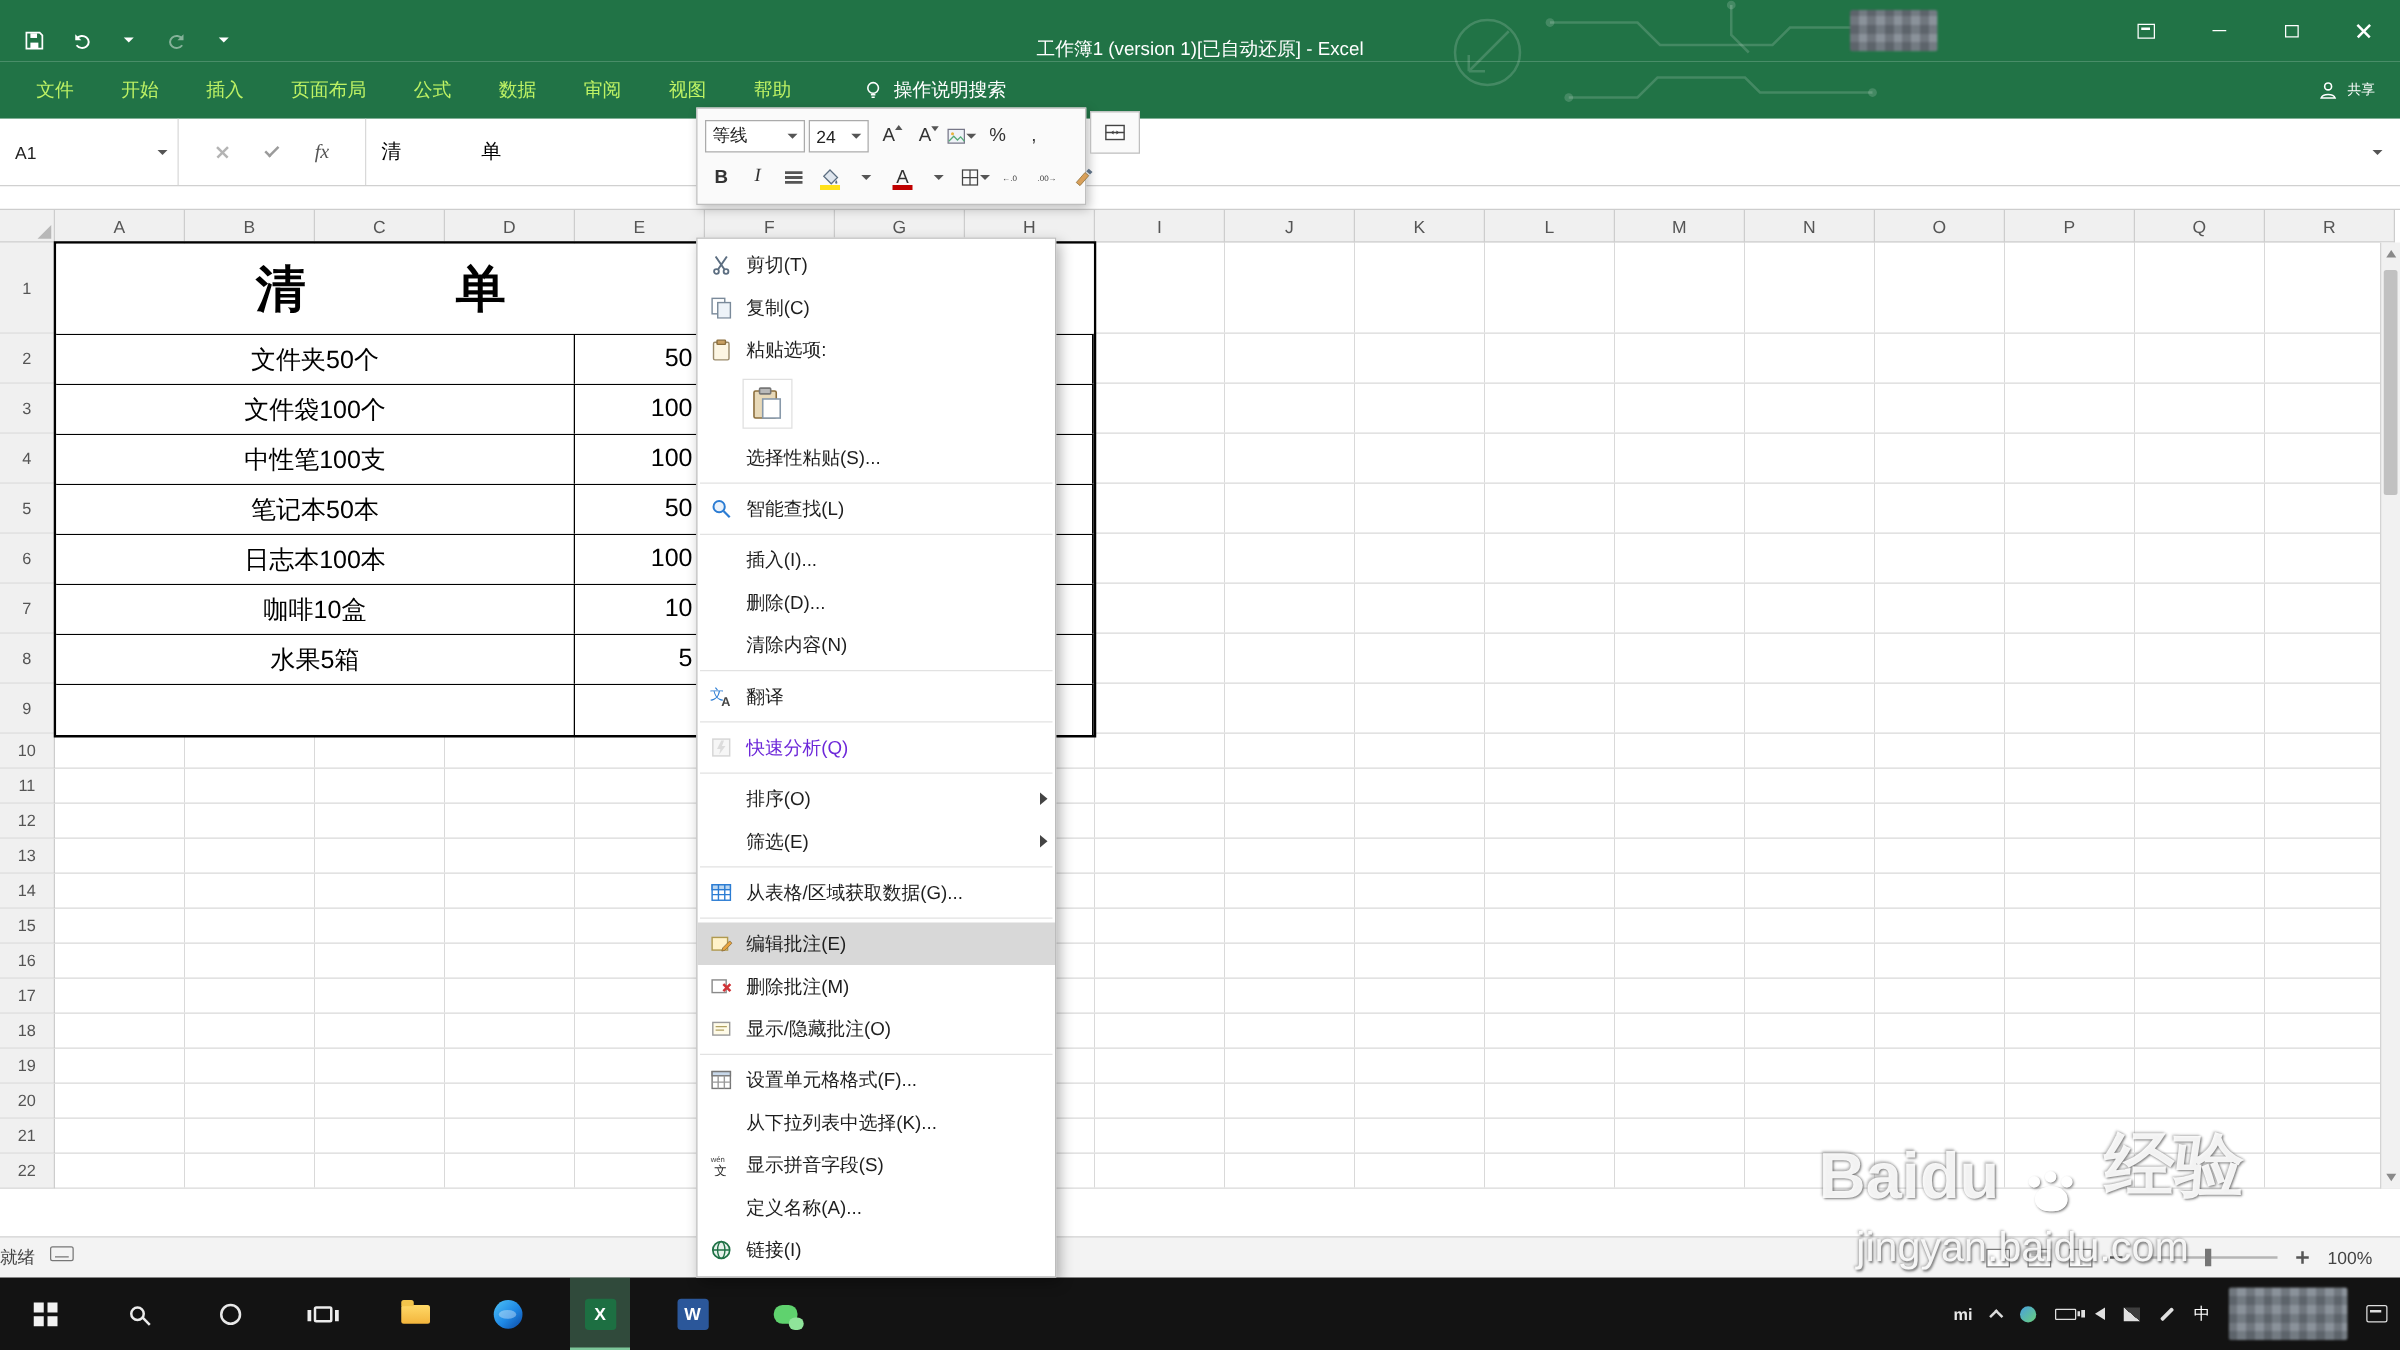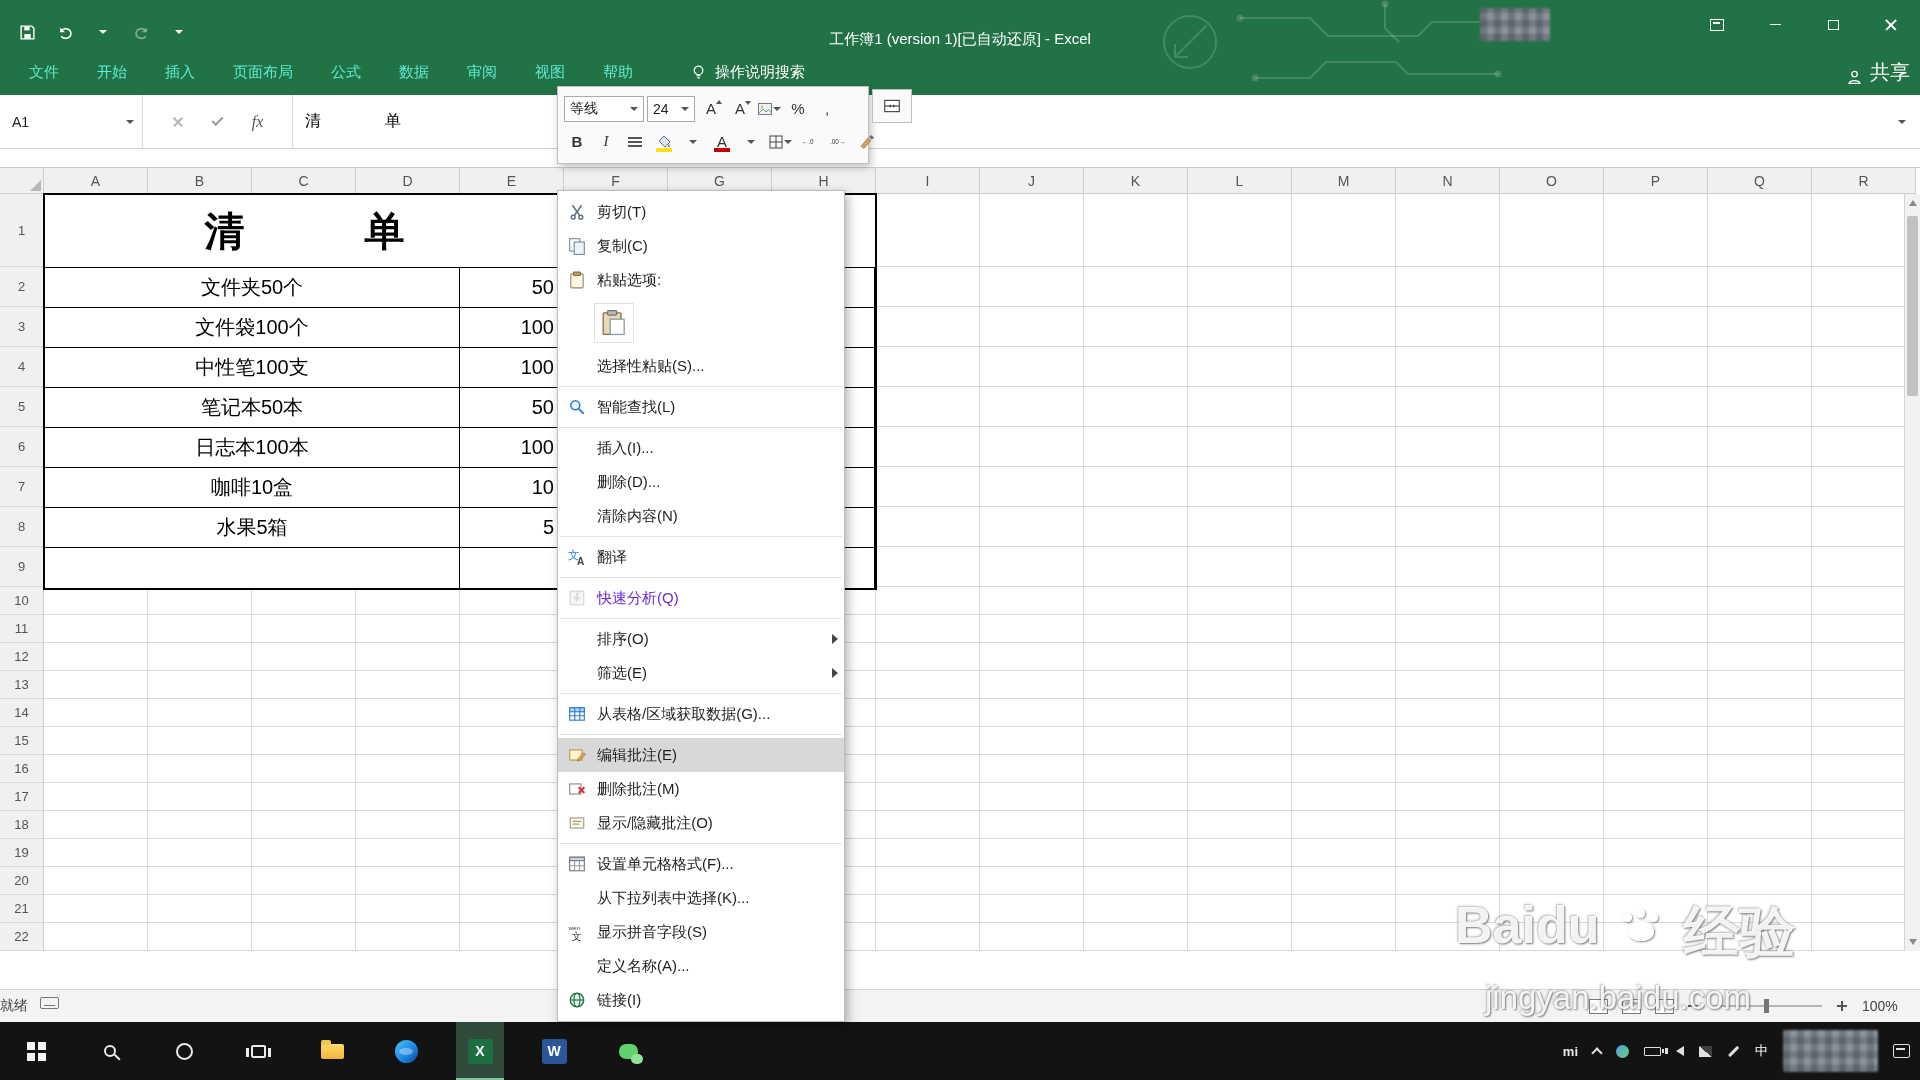--- a/index.html
+++ b/index.html
@@ -24,24 +24,24 @@
   .closex{position:relative;width:14px;height:14px}
   .closex::before,.closex::after{content:'';position:absolute;left:0;top:6px;width:14px;height:1.6px;background:#fff}
   .closex::before{transform:rotate(45deg)}
   .closex::after{transform:rotate(-45deg)}
 
   .circuit{position:absolute;left:1145px;top:0;width:420px;height:95px;z-index:3;pointer-events:none}
 
   
   .tabrow{position:absolute;left:0;top:49px;width:100%;height:46px;background:#217346;display:flex;align-items:center;color:#fff;z-index:2}
   .rtabs{display:flex;height:100%;padding-left:10px}
-  .rtab{padding:0 19px;height:100%;display:flex;align-items:center;font-size:15px;color:#5eead4;cursor:default}
+  .rtab{padding:0 19px;height:100%;display:flex;align-items:center;font-size:15px;color:#bef264;cursor:default}
   .tellme{display:flex;align-items:center;gap:8px;margin-left:38px;font-size:15px}
   .tellme .ic{width:17px;height:17px}
-  .share{display:flex;align-items:flex-end;gap:7px;margin-left:auto;margin-right:10px;font-size:20px}
+  .share{display:flex;align-items:flex-start;gap:7px;margin-left:auto;margin-right:20px;font-size:11px}
   .share .ic{width:17px;height:17px}
 
   
   .formulabar{position:absolute;left:0;top:95px;width:100%;height:54px;background:#fff;border-bottom:1px solid #d0d0d0;display:flex;align-items:stretch;z-index:2}
   .namebox{width:143px;border-right:1px solid #d9d9d9;display:flex;align-items:center;padding:0 8px 0 12px;font-size:14px;color:#222}
   .namebox .caret{margin-left:auto}
   .fbtns{width:150px;border-right:1px solid #d9d9d9;display:flex;align-items:center;justify-content:space-evenly}
   .fb-x{position:relative;width:12px;height:12px;opacity:.55}
   .fb-x::before,.fb-x::after{content:'';position:absolute;left:0;top:5px;width:12px;height:1.6px;background:#777}
   .fb-x::before{transform:rotate(45deg)}.fb-x::after{transform:rotate(-45deg)}
@@ -181,21 +181,21 @@
   .tri-dn{width:0;height:0;border-left:3.5px solid transparent;border-right:3.5px solid transparent;border-top:4px solid #555;position:absolute;top:5px;right:2px}
   .alines{width:14px;height:10px;background:repeating-linear-gradient(0deg,#555 0 2px,transparent 2px 4px)}
   .colorbar{position:absolute;left:5px;bottom:3px;width:16px;height:3.5px}
   .colorbar.yellow{background:#ffe11a}
   .colorbar.red{background:#c00000}
   .mtb-merge{position:absolute;right:-44px;top:2px;width:40px;height:34px;background:#fafafa;border:1px solid #bfbfbf;display:flex;align-items:center;justify-content:center}
   .mtb-merge .ic{width:18px;height:18px}
 
   
   .watermark{position:absolute;left:1455px;top:895px;z-index:40;opacity:.95;pointer-events:none}
-  .wm-line1{display:flex;align-items:flex-start;gap:22px;color:rgba(255,255,255,.92);text-shadow:1px 1px 2px rgba(90,90,90,.85),-1px -1px 2px rgba(120,120,120,.5)}
+  .wm-line1{display:flex;align-items:flex-end;gap:22px;color:rgba(255,255,255,.92);text-shadow:1px 1px 2px rgba(90,90,90,.85),-1px -1px 2px rgba(120,120,120,.5)}
   .wm-brand{font-size:52px;font-weight:bold}
   .wm-brand2{font-size:56px;font-weight:bold}
   .paw{position:relative;width:40px;height:34px;margin-top:14px}
   .paw-pad{position:absolute;left:7px;top:12px;width:26px;height:20px;border-radius:50% 50% 45% 45%;background:rgba(255,255,255,.92);box-shadow:1px 1px 2px rgba(90,90,90,.8)}
   .paw-toe{position:absolute;width:9px;height:9px;border-radius:50%;background:rgba(255,255,255,.92);box-shadow:1px 1px 2px rgba(90,90,90,.8)}
   .paw-toe.t1{left:2px;top:4px}.paw-toe.t2{left:15px;top:0}.paw-toe.t3{left:28px;top:4px}
   .wm-line2{margin-top:8px;margin-left:30px;font-size:33px;color:rgba(255,255,255,.92);text-shadow:1px 1px 2px rgba(90,90,90,.85),-1px -1px 2px rgba(120,120,120,.5)}
   .censor{background:repeating-linear-gradient(0deg,#9aa0a6 0 7px,#b9bec4 7px 14px),repeating-linear-gradient(90deg,rgba(130,136,142,.8) 0 7px,rgba(175,181,187,.8) 7px 14px);background-blend-mode:multiply;filter:blur(1px);border-radius:2px}
   .censor-user{position:absolute;left:1480px;top:8px;width:70px;height:33px;z-index:4}
   .censor-time{width:95px;height:42px}

